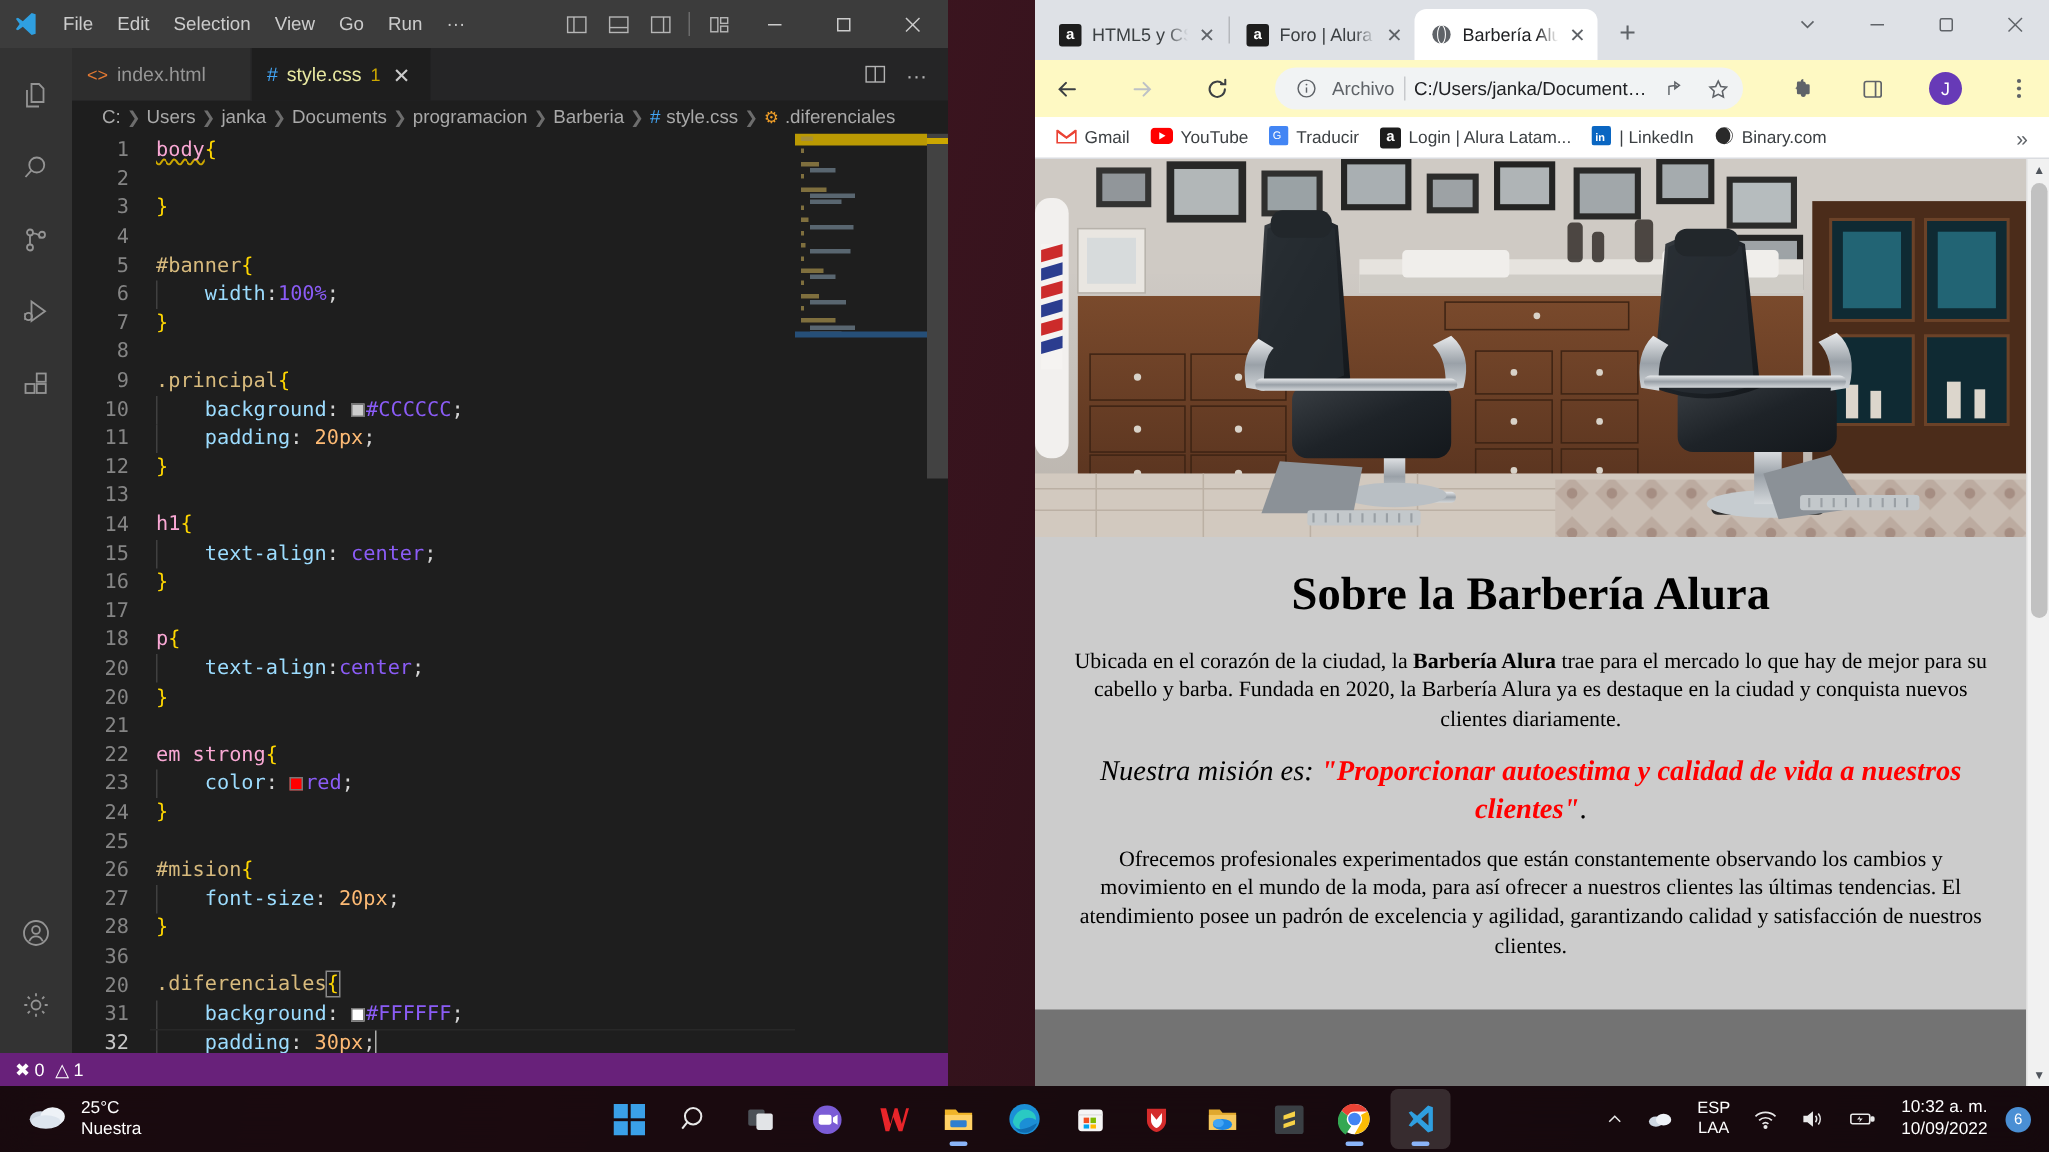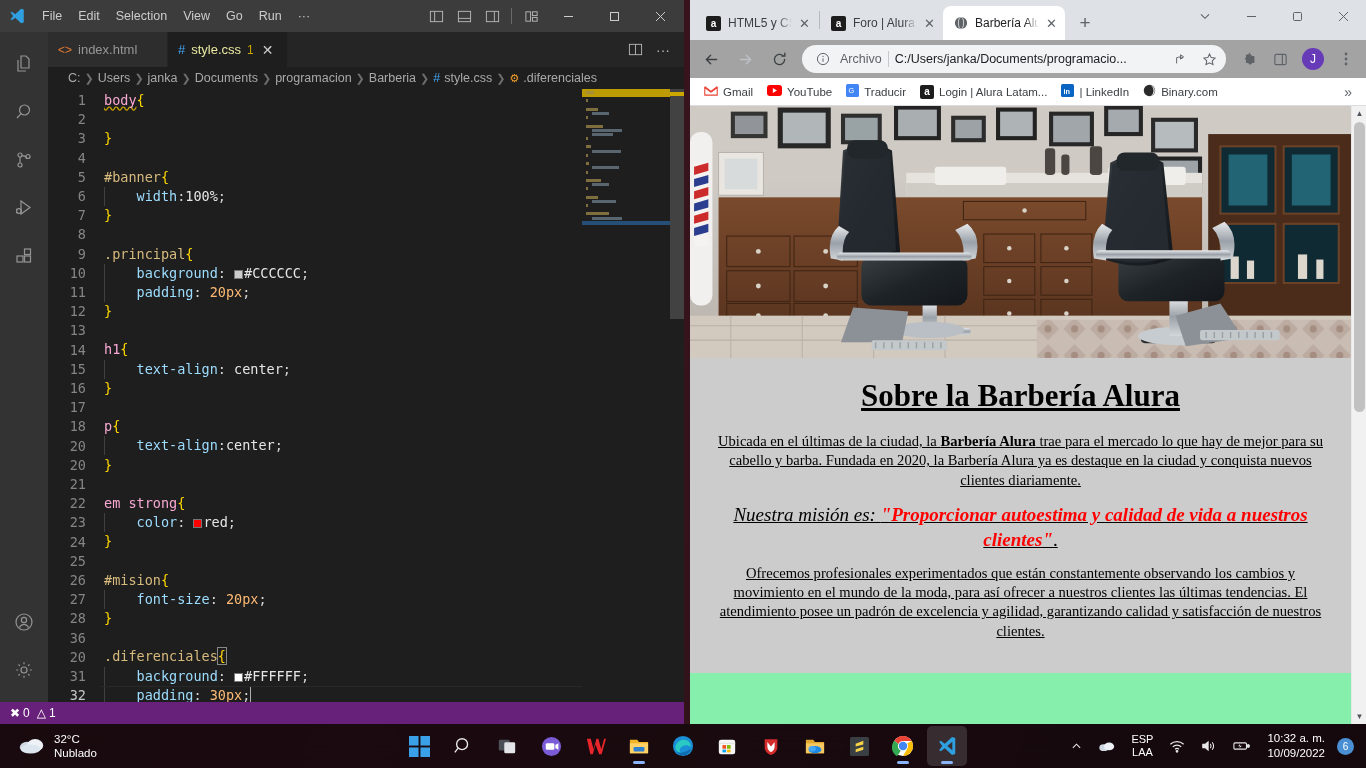--- a/index.html
+++ b/index.html
@@ -11,21 +11,21 @@
   }
   #desktop {
     position: relative;
     width: 1366px; height: 768px;
     background: linear-gradient(105deg, #2a0f18 0%, #3d1520 35%, #2b1018 70%, #1d0b11 100%);
   }
 
   
   #vscode {
     position: absolute; left: 0; top: 0;
-    width: 684px; height: 724px;
+    width: 632px; height: 724px;
     background: #1e1e1e;
     display: flex; flex-direction: column;
     overflow: hidden;
     justify-content: flex-end;
   }
   .vsc-titlebar {
     height: 32px; background: #3c3c3c; color: #cccccc;
     display: flex; align-items: center; flex: 0 0 32px;
     font-size: 12.5px; position: relative;
   }
@@ -98,21 +98,21 @@
     line-height: 19.2px; color: #d4d4d4; padding-top: 2px; white-space: pre;
     position: relative; overflow: hidden;
   }
   .code .ln { height: 19.2px; position: relative; padding-left: 4px;}
   .code .ln.cur-line { }
   .sel-tag { color: #f9a8d4; }
   .sel-class { color: #d7ba7d; }
   .sel-id { color: #d7ba7d; }
   .brace { color: #ffd700; }
   .prop { color: #9cdcfe; }
-  .val { color: #e5e5e5; }
+  .val { color: #8b5cf6; }
   .num { color: #fdba74; }
   .punc { color: #d4d4d4; }
   .indent-guide {
     display:inline-block; width:0; border-left:1px solid #404040; height:19px;
     position:absolute; left:4px; top:0;
   }
   .colorbox { display:inline-block; width:9px; height:9px; border:1px solid #777; vertical-align:-1px; margin-right:1px;}
   .squiggle { text-decoration: underline wavy #cca700; text-decoration-skip-ink:none;}
   .caret { display:inline-block; width:1px; height:16px; background:#aeafad; vertical-align:-3px; }
   .cur-line-border {
@@ -160,22 +160,22 @@
     -webkit-mask-image: linear-gradient(to right, #000 78%, transparent 100%);
     mask-image: linear-gradient(to right, #000 78%, transparent 100%);}
   .cr-tab-close { font-size: 13px; color:#5f6368; line-height:1; }
   .cr-tab-sep { width:1px; height:18px; background:#b5b8bc; align-self:center; margin:0 1px; }
   .cr-newtab { width:28px; height:28px; display:flex; align-items:center; justify-content:center;
     font-size:19px; color:#5f6368; margin-left:6px; margin-bottom:3px;}
   .cr-wincontrols { margin-left:auto; display:flex; align-self:flex-start; }
   .cr-wc-btn { width:46px; height:32px; display:flex; align-items:center; justify-content:center; }
 
   .cr-toolbar {
-    height: 38px; background: #a3a3a3; display: flex; align-items: center;
-    flex: 0 0 38px; padding: 0 6px; gap: 4px;
+    height: 38px; background: #fef9c3; display: flex; align-items: center;
+    flex: 0 0 38px; padding: 0 6px; gap: 20px;
   }
   .cr-nav-btn { width:30px; height:30px; display:flex; align-items:center; justify-content:center; border-radius:50%; }
   .cr-omnibox {
     flex: 1; height: 28px; background: #f1f3f4; border-radius: 14px;
     display: flex; align-items: center; padding: 0 6px 0 10px; gap: 6px;
     font-size: 12.5px; color: #202124; margin: 0 4px; min-width:0;
   }
   .cr-omni-label { color:#5f6368; white-space:nowrap; }
   .cr-omni-div { width:1px; height:16px; background:#c7c9cc; }
   .cr-omni-url { flex:1; overflow:hidden; white-space:nowrap; text-overflow:ellipsis; }
@@ -186,21 +186,21 @@
 
   .cr-bookmarks {
     height: 28px; background:#ffffff; display:flex; align-items:center;
     flex: 0 0 28px; padding: 0 8px; gap: 2px; font-size: 11.5px; color:#3c4043;
     border-bottom: 1px solid #dadce0;
   }
   .bm { display:flex; align-items:center; gap:5px; padding:3px 6px; border-radius:4px; white-space:nowrap;}
   .bm-more { margin-left:auto; font-size:14px; color:#5f6368; padding:0 6px;}
 
   .cr-viewport { flex:1; background:#ffffff; display:flex; min-height:0; position:relative; overflow:hidden; }
-  .cr-page { flex:1; background:#86efac; position:relative; overflow:hidden;text-decoration:underline; }
+  .cr-page { flex:1; background:#737373; position:relative; overflow:hidden; }
   .cr-vscroll { width:15px; flex:0 0 15px; background:#f1f1f1; position:relative; border-left:1px solid #e8e8e8;}
   .cr-vs-thumb { position:absolute; left:2px; width:11px; top:16px; height:290px; background:#c1c1c1; border-radius:6px;}
   .cr-vs-arrow { position:absolute; left:0; width:15px; height:15px; display:flex; align-items:center; justify-content:center; font-size:8px; color:#50555c;}
 
   .banner-img { width: 100%; height: 252px; display:block; position:relative; overflow:hidden; }
   .principal {
     background: #CCCCCC; padding: 20px; font-family: "Liberation Serif", serif;
   }
   .principal h1 { text-align:center; font-size: 31px; color:#000; font-weight:bold; margin-bottom: 18px;}
   .principal p { text-align:center; font-size: 14.6px; line-height: 1.32; color:#000; margin-bottom: 12px;}
@@ -819,21 +819,21 @@
               <rect x="348" y="44" width="10" height="26" rx="3"></rect>
               <rect x="364" y="50" width="8" height="20" rx="3"></rect>
               <rect x="392" y="42" width="12" height="28" rx="3"></rect>
             </g>
           </svg>
         </div>
 
         <div class="principal">
           <h1>Sobre la Barbería Alura</h1>
           <p>
-            <span>Ubicada en el últimas de la ciudad, la </span><strong>Barbería Alura</strong><span> trae para el mercado lo que hay de mejor para su cabello y barba. Fundada en 2020, la Barbería Alura ya es destaque en la ciudad y conquista nuevos clientes diariamente.</span>
+            <span>Ubicada en el corazón de la ciudad, la </span><strong>Barbería Alura</strong><span> trae para el mercado lo que hay de mejor para su cabello y barba. Fundada en 2020, la Barbería Alura ya es destaque en la ciudad y conquista nuevos clientes diariamente.</span>
           </p>
           <p class="mision" id="mision">
             <em>Nuestra misión es: </em><em><strong>"Proporcionar autoestima y calidad de vida a nuestros clientes"</strong></em><span>.</span>
           </p>
           <p>Ofrecemos profesionales experimentados que están constantemente observando los cambios y movimiento en el mundo de la moda, para así ofrecer a nuestros clientes las últimas tendencias. El atendimiento posee un padrón de excelencia y agilidad, garantizando calidad y satisfacción de nuestros clientes.</p>
         </div>
 
       </div>
       <div class="cr-vscroll">
         <div class="cr-vs-arrow" style="top:0;">▲</div>
@@ -846,22 +846,22 @@
   <div id="taskbar">
     <div class="tb-weather">
       <span>
         <svg width="27" height="19" viewBox="0 0 30 20">
             <ellipse cx="10" cy="13" rx="8" ry="6" fill="#cfd8e3"></ellipse>
             <ellipse cx="19" cy="11" rx="9" ry="7" fill="#eef2f7"></ellipse>
             <ellipse cx="14" cy="15" rx="11" ry="5" fill="#dde5ee"></ellipse>
           </svg>
       </span>
       <span class="tb-weather-txt">
-        <div>32°C</div>
-        <div>Nublado</div>
+        <div>25°C</div>
+        <div>Nuestra</div>
       </span>
     </div>
 
     <div class="tb-center">
       <div class="tb-app">
         <svg width="21" height="21" viewBox="0 0 22 22">
             <rect x="0" y="0" width="10" height="10" fill="#3aa0e8"></rect>
             <rect x="12" y="0" width="10" height="10" fill="#3aa0e8"></rect>
             <rect x="0" y="12" width="10" height="10" fill="#3aa0e8"></rect>
             <rect x="12" y="12" width="10" height="10" fill="#3aa0e8"></rect>

